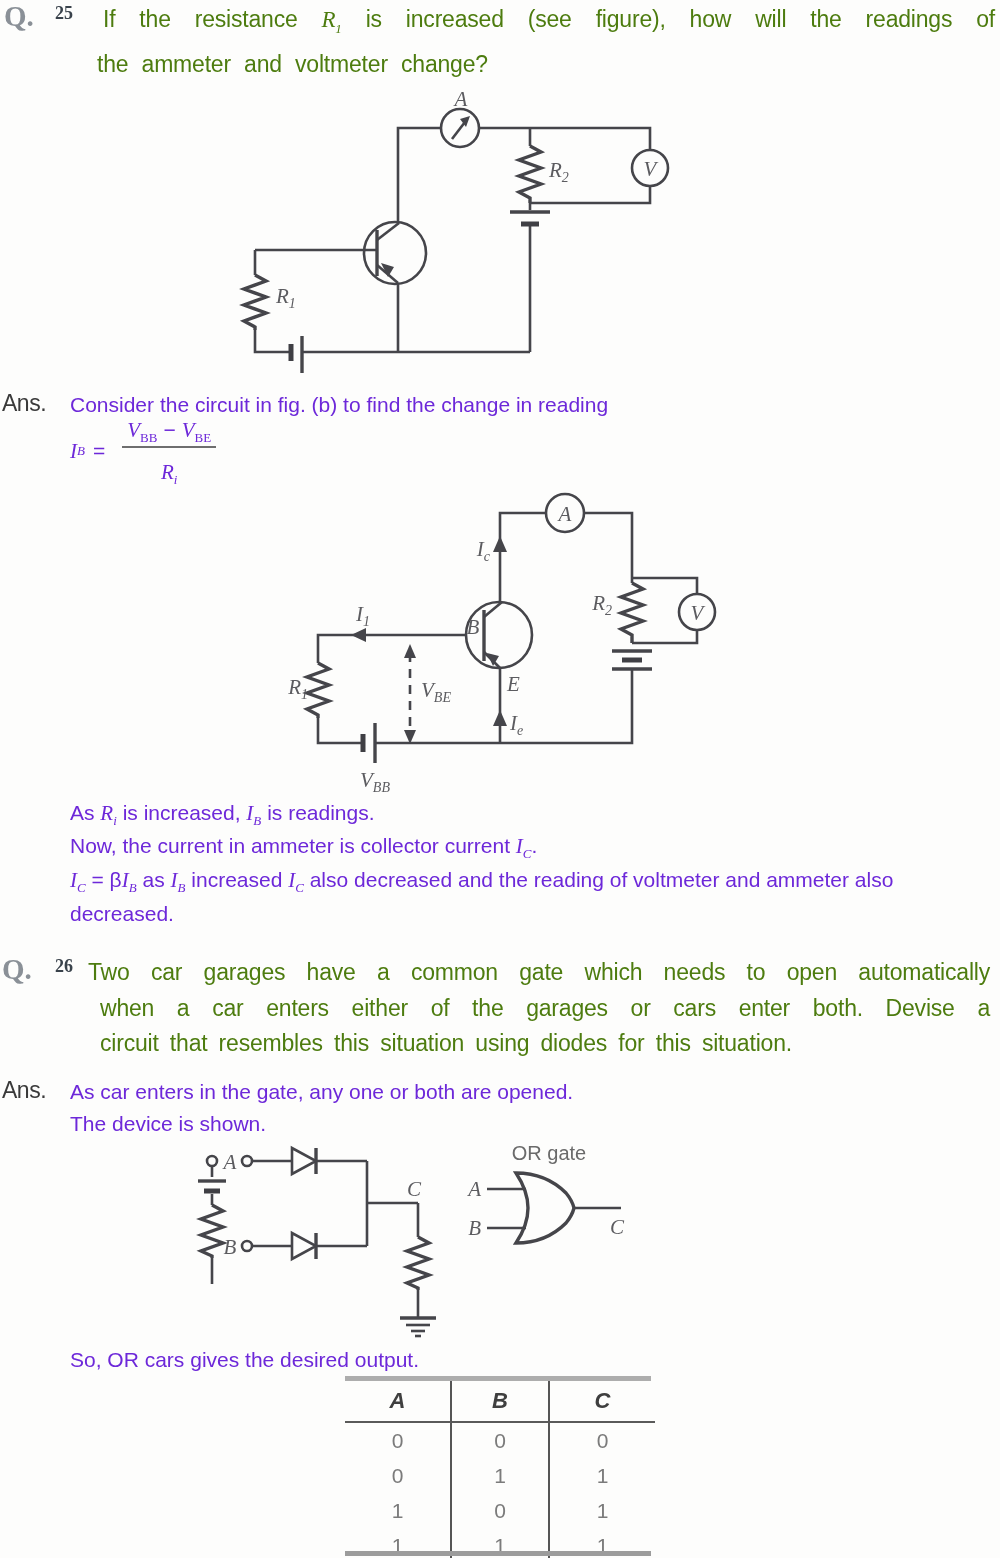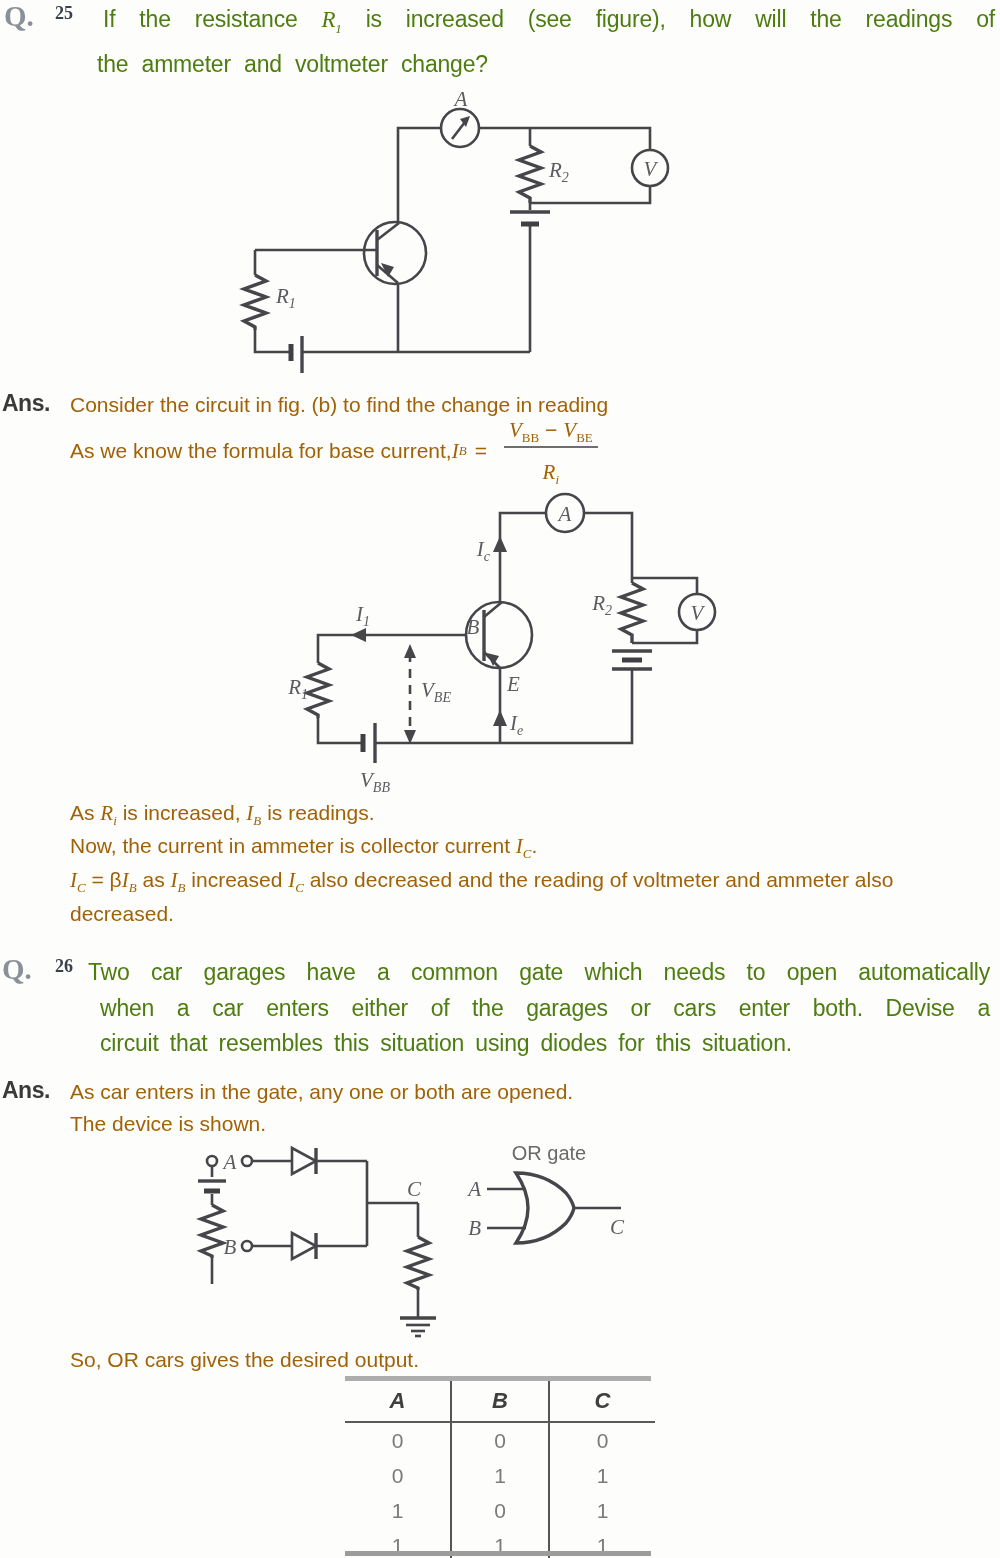--- a/index.html
+++ b/index.html
@@ -5,22 +5,22 @@
   html,body{margin:0;padding:0;}
   body{
     width:1000px;height:1558px;position:relative;background:#fdfdfc;
     font-family:"Liberation Sans",sans-serif;overflow:hidden;
   }
   .abs{position:absolute;white-space:nowrap;}
   .qglyph{font-family:"Liberation Serif",serif;font-weight:bold;font-size:29px;color:#8a9097;}
   .qnum{font-family:"Liberation Serif",serif;font-weight:bold;font-size:18px;color:#39424b;}
   .qtext{font-size:23px;color:#4d7c0f;letter-spacing:-0.2px;line-height:28px;}
   .just{white-space:normal;text-align:justify;text-align-last:justify;}
-  .ansL{font-size:23px;font-weight:bold;color:#3a3a3a;letter-spacing:-0.5px;}
-  .atext{font-size:21px;color:#a16207;line-height:26px;}
+  .ansL{font-size:23px;font-weight:normal;color:#3a3a3a;letter-spacing:-0.5px;}
+  .atext{font-size:21px;color:#6d28d9;line-height:26px;}
   .var{font-family:"Liberation Serif",serif;font-style:italic;}
   sub{font-family:"Liberation Serif",serif;font-style:italic;font-size:13px;line-height:0;}
   .frac{display:inline-flex;flex-direction:column;align-items:center;margin-left:9px;vertical-align:middle;justify-content:flex-end;}
   .frac .num{border-bottom:2px solid #6e6e6e;padding:0 5px 3px 5px;}
   .frac .den{padding-top:11px;}
   .minus{margin:0 6px;}
   svg{position:absolute;overflow:visible;}
   svg .w{stroke:#45454a;stroke-width:2.6;fill:none;}
   svg .w3{stroke:#45454a;stroke-width:3.4;fill:none;}
   svg .thick{stroke:#3f3f44;stroke-width:5;fill:none;}
@@ -105,21 +105,20 @@
     <g>
       <line class="thick" x1="291" y1="344" x2="291" y2="361"></line>
       <line class="w3" x1="302" y1="336" x2="302" y2="373"></line>
     </g>
   </svg>
 
   <span class="abs ansL" style="left:2px;top:390px">Ans.</span>
   <div class="abs atext" style="left:70px;top:392px">Consider the circuit in fig. (b) to find the change in reading</div>
 
   <div class="abs atext" style="left:70px;top:420px;display:flex;align-items:center;height:62px">
-    <span>As we know the formula for base current, </span>
     <span class="var">I</span>
       <sub>B</sub>
     <span style="margin:0 8px">=</span>
     <span class="frac">
       <span class="num"><span class="var">V</span><sub style="font-style:normal">BB</sub><span class="minus">−</span><span class="var">V</span><sub style="font-style:normal">BE</sub></span>
       <span class="den"><span class="var">R</span><sub>i</sub></span>
     </span>
   </div>
 
   <svg style="left:255px;top:483px" width="475" height="312" viewBox="255 483 475 312">

